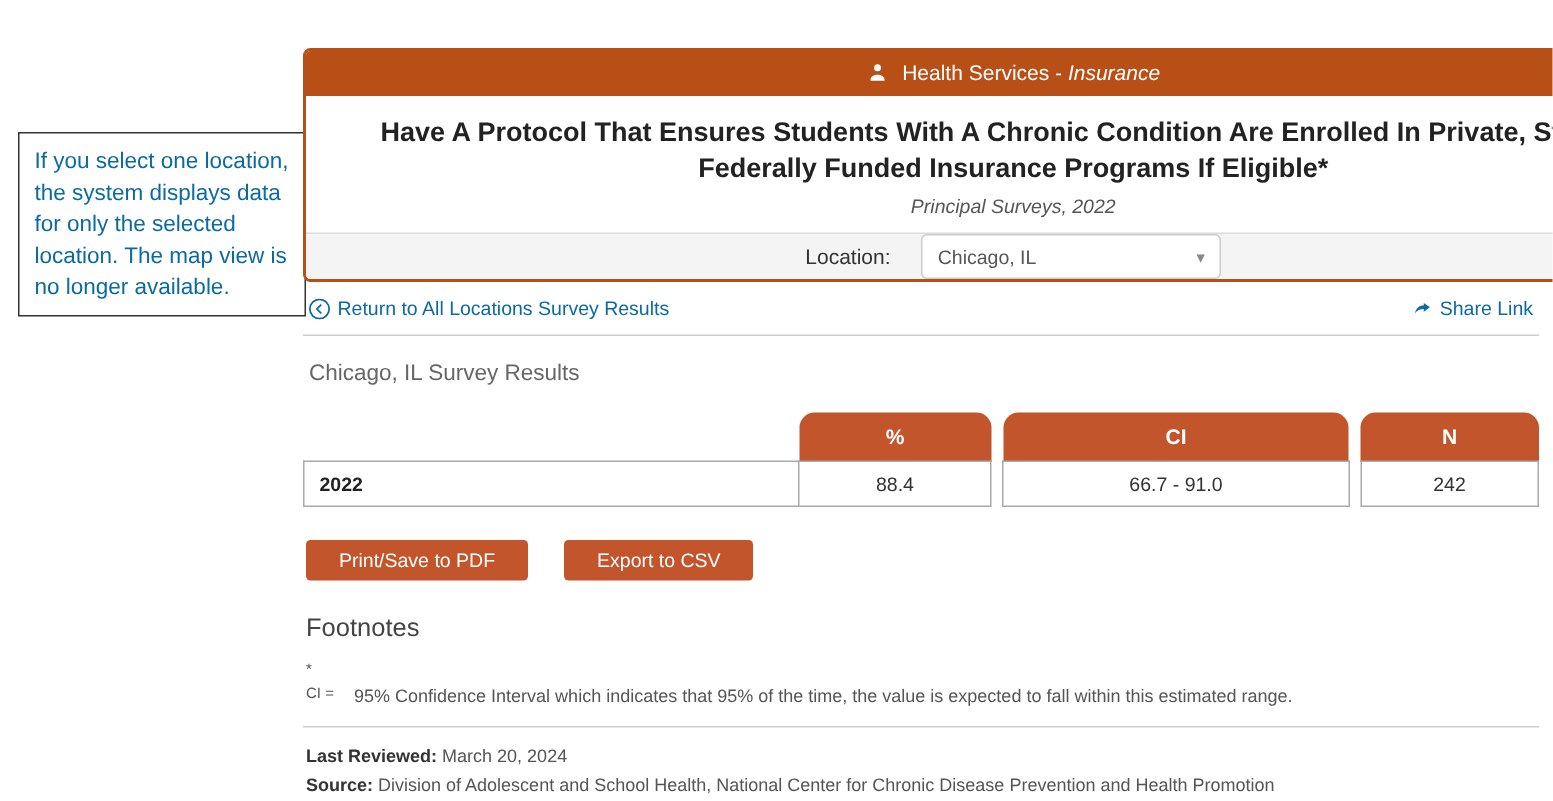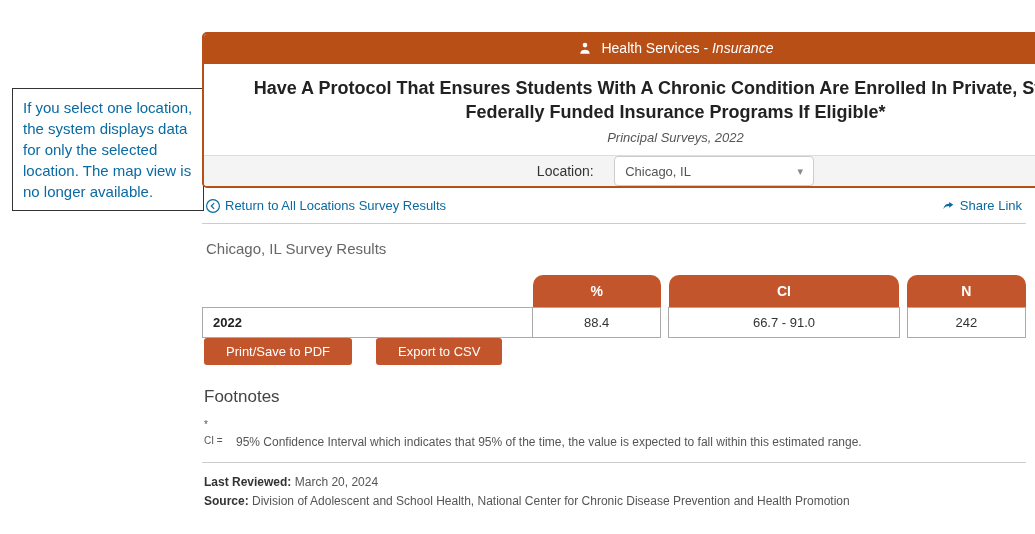--- a/index.html
+++ b/index.html
@@ -153,20 +153,21 @@
     font-size: 13px;
     text-align: center;
     color: #333;
   }
   table.data td.row-head {
     text-align: left;
     font-weight: bold;
     color: #222;
   }
   .buttons {
+    margin-top: 22px;
     display: flex;
     gap: 24px;
     padding-left: 2px;
   }
   .btn {
     background: #c2552c;
     color: #fff;
     border: none;
     border-radius: 3px;
     padding: 6px 22px;

